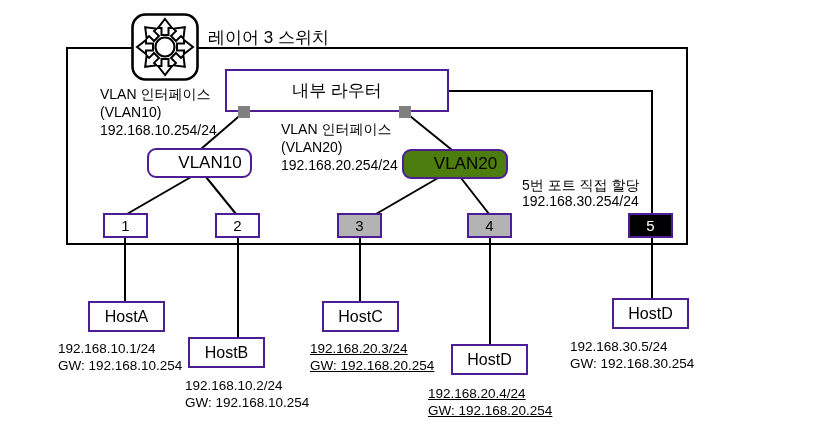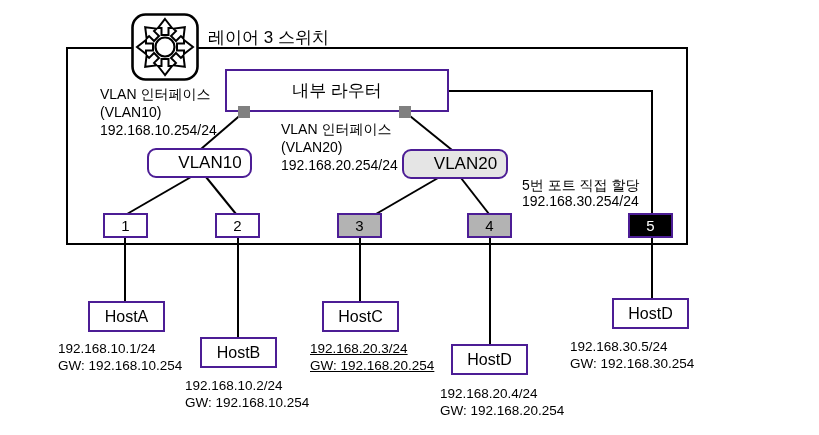--- a/index.html
+++ b/index.html
@@ -10,21 +10,21 @@
   }
   #wire-layer{position:absolute;left:0;top:0;width:819px;height:435px;z-index:0;}
   .box{
     position:absolute;border:2px solid #4c1d95;background:#fff;
     display:flex;align-items:center;justify-content:center;
     box-sizing:border-box;z-index:2;
   }
   .router{left:225px;top:69px;width:224px;height:43px;font-size:17px;}
   .vlanbox{border-radius:9px;font-size:17px;padding-left:21px;}
   .vlan10{left:147px;top:148px;width:105px;height:30px;}
-  .vlan20{left:402px;top:149px;width:106px;height:30px;background:#e5e5e5;}
+  .vlan20{left:402px;top:149px;width:106px;height:30px;background:#4d7c0f;}
   .port{top:213px;width:45px;height:25px;font-size:15px;}
   .port.gray{background:#b3b3b3;}
   .port.black{background:#000;color:#fff;}
   .host{width:77px;height:31px;font-size:16px;}
   .connector{
     position:absolute;width:12px;height:12px;background:#808080;z-index:3;
   }
   .note{position:absolute;font-size:14px;line-height:18px;z-index:2;white-space:nowrap;}
   .hostnote{position:absolute;font-size:13.5px;line-height:17px;z-index:2;white-space:nowrap;}
   .title{position:absolute;left:208px;top:26px;font-size:17px;z-index:2;white-space:nowrap;}
@@ -130,40 +130,40 @@
 </div>
 
 <div class="box host" style="left:88px;top:301px;">
   <span>HostA</span>
 </div>
 <div class="hostnote" style="left:58px;top:340px;">
   <div>192.168.10.1/24</div>
   <div>GW: 192.168.10.254</div>
 </div>
 
-<div class="box host" style="left:200px;top:337px;text-align:center;">
+<div class="box host" style="left:188px;top:337px;text-align:center;">
   <span>HostB</span>
 </div>
 <div class="hostnote" style="left:185px;top:377px;">
   <div>192.168.10.2/24</div>
   <div>GW: 192.168.10.254</div>
 </div>
 
 <div class="box host" style="left:322px;top:301px;">
   <span>HostC</span>
 </div>
 <div class="hostnote" style="left:310px;top:340px;text-decoration:underline;">
   <div>192.168.20.3/24</div>
   <div>GW: 192.168.20.254</div>
 </div>
 
 <div class="box host" style="left:451px;top:344px;">
   <span>HostD</span>
 </div>
-<div class="hostnote" style="left:440px;top:385px;">
+<div class="hostnote" style="left:428px;top:385px;text-decoration:underline;">
   <div>192.168.20.4/24</div>
   <div>GW: 192.168.20.254</div>
 </div>
 
 <div class="box host" style="left:612px;top:298px;">
   <span>HostD</span>
 </div>
 <div class="hostnote" style="left:570px;top:338px;">
   <div>192.168.30.5/24</div>
   <div>GW: 192.168.30.254</div>

